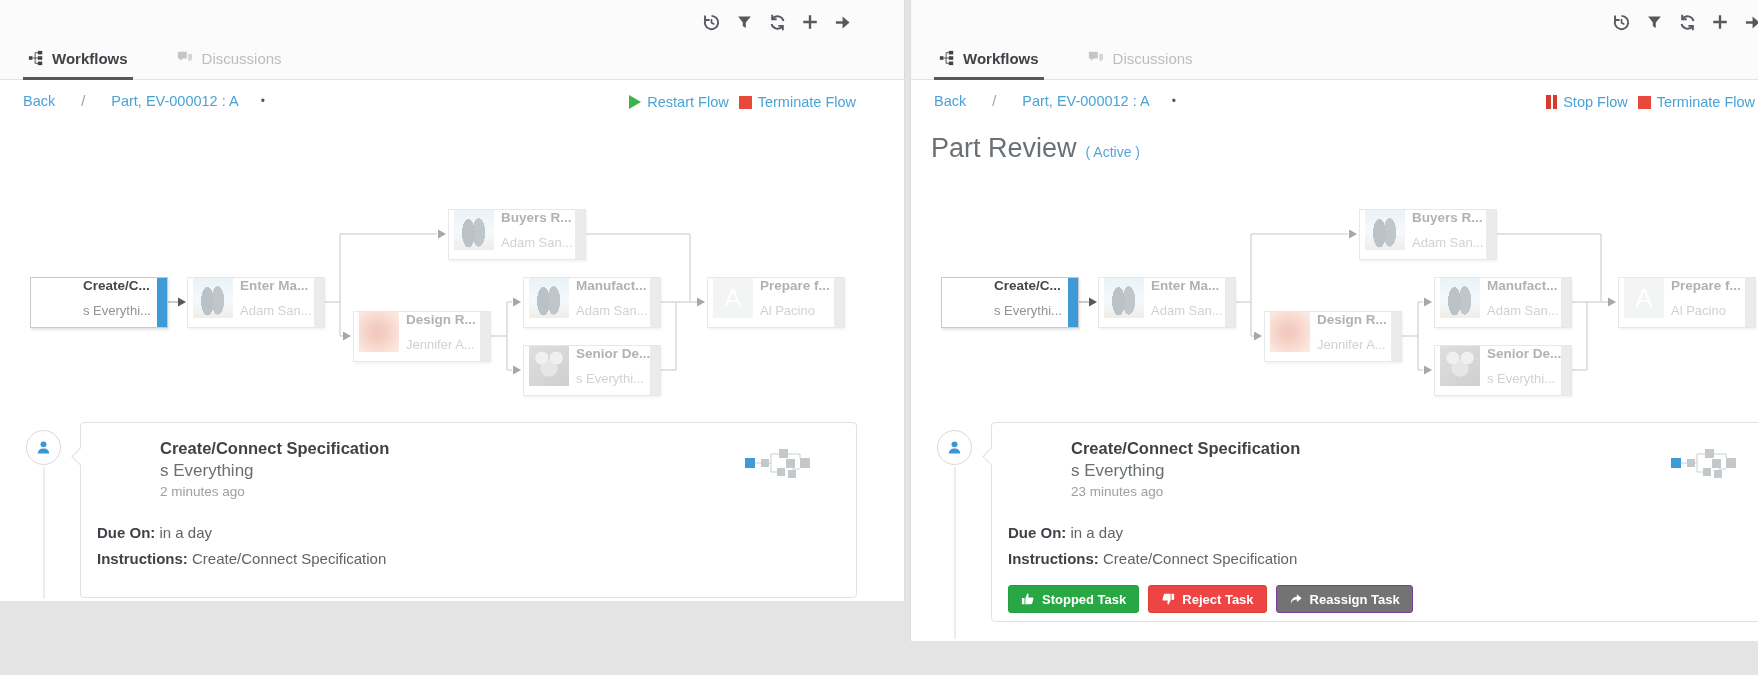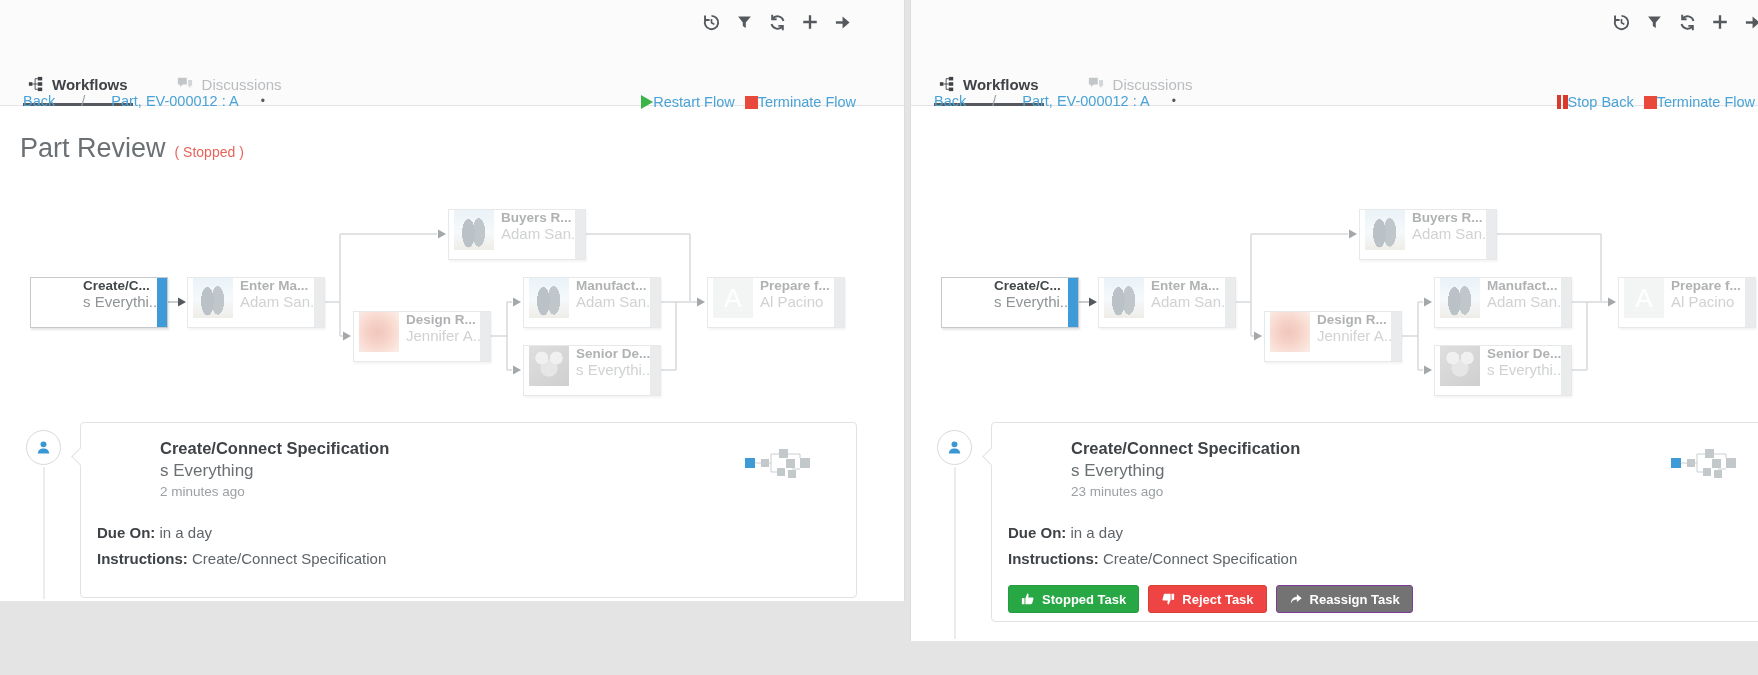--- a/index.html
+++ b/index.html
@@ -3,57 +3,57 @@
 <meta charset="utf-8">
 <style>
   *{box-sizing:border-box;margin:0;padding:0}
   html,body{width:1758px;height:675px}
   body{position:relative;overflow:hidden;background:#e4e4e4;font-family:"Liberation Sans",sans-serif;color:#3f4347}
   .panel{position:absolute;top:0;background:#fff}
   .panel-l{left:0;width:905px;height:601px;border-right:1px solid #dcdcdc}
   .panel-r{left:910px;width:920px;height:641px;border-left:1px solid #dcdcdc}
 
   
-  .phead{position:absolute;top:0;left:0;right:0;height:106px;background:#fbfbfb;border-bottom:1px solid #e4e4e4}
+  .phead{position:absolute;top:0;left:0;right:0;height:80px;background:#fbfbfb;border-bottom:1px solid #e4e4e4}
   .tbar{position:absolute;top:11px;display:flex;gap:11px}
   .panel-l .tbar{right:50px}
   .panel-r .tbar{right:66px}
   .tbtn{width:22px;height:22px;display:flex;align-items:center;justify-content:center;cursor:pointer}
   .tabs{position:absolute;left:23px;bottom:-1px;display:flex;gap:38px}
   .tab{display:inline-flex;align-items:center;gap:8px;height:41px;padding:0 5px;font-size:15px;border-bottom:3px solid transparent;cursor:pointer}
   .tab-active{color:#3f4347;font-weight:bold;border-bottom-color:#55595d}
   .tab-idle{color:#b9bdbf}
 
   
   .crumbs{position:absolute;top:93px;left:23px;font-size:14.5px;display:flex;align-items:center;gap:26px}
   .crumb-link{color:#4aa3d6;cursor:pointer}
   .crumb-sep{color:#9aa0a3}
   .crumb-dot{color:#55595d;font-size:12px;margin-left:-4px}
   .factions{position:absolute;top:94px;display:flex;gap:10px;font-size:14.5px}
   .panel-l .factions{right:48px}
   .panel-r .factions{right:75px}
-  .faction{display:inline-flex;align-items:center;color:#4aa3d6;cursor:pointer;white-space:nowrap}
+  .faction{display:inline-flex;align-items:center;gap:6px;color:#4aa3d6;cursor:pointer;white-space:nowrap}
   .ic-play{width:0;height:0;border-left:12px solid #3bb54a;border-top:7px solid transparent;border-bottom:7px solid transparent}
   .ic-stop{width:13px;height:13px;background:#e8493a}
   .ic-pause{display:inline-flex;gap:2px}
   .ic-pause i{display:block;width:4.5px;height:14px;background:#d93a2b}
 
   
   .ptitle{position:absolute;top:133px;left:20px;font-size:27px;color:#6b7074;font-weight:400}
   .pstatus{font-size:14px;margin-left:9px;font-weight:400}
   .st-stopped{color:#e8635a}
   .st-active{color:#56a7d8}
 
   
   .connectors{position:absolute;left:0;top:0;pointer-events:none}
   .node{position:absolute;width:138px;height:51px;background:#fff;border:1px solid #c6cacc;box-shadow:1px 2px 2px rgba(0,0,0,.10);display:flex;cursor:pointer}
   .node-img{width:40px;height:40px;margin-left:5px;flex:0 0 auto}
   .node-text{margin-left:7px;overflow:hidden}
   .node-title{font-size:13.5px;font-weight:bold;color:#43484b;white-space:nowrap}
-  .node-sub{font-size:15px;color:#8f9496;white-space:nowrap;margin-top:0}
+  .node-sub{font-size:13px;color:#8f9496;white-space:nowrap;margin-top:10px}
   .node-bar{position:absolute;right:0;top:0;bottom:0;width:10px;background:#cdd1d3}
   .node.active .node-bar{background:#3f9bd8}
   .node.faded{opacity:.42}
   .pos-n0{left:30px;top:277px}
   .pos-n1{left:187px;top:277px}
   .pos-n2{left:448px;top:209px}
   .pos-n3{left:353px;top:311px}
   .pos-n4{left:523px;top:277px}
   .pos-n5{left:523px;top:345px}
   .pos-n6{left:707px;top:277px}
@@ -156,23 +156,20 @@
     <span class="faction">
       <i class="ic-play"></i>
       <span>Restart Flow</span>
     </span>
     <span class="faction">
       <i class="ic-stop"></i>
       <span>Terminate Flow</span>
     </span>
   </div>
 
-  <h1 class="ptitle">
-    <span>Part Review</span><span class="pstatus st-stopped">( Stopped )</span>
-  </h1>
 
   <svg class="connectors" width="868" height="410" viewBox="0 0 868 410">
     <path d="M168 302 H178" fill="none" stroke="#b9bdbf" stroke-width="1.5"></path>
     <polygon points="186,302 178,297.5 178,306.5" fill="#55595d"></polygon>
     <g fill="none" stroke="#d7d9da" stroke-width="1.5">
       <path d="M325 302 H340 M340 234 V336 M340 234 H437 M340 336 H343"></path>
       <path d="M586 234 H690 M690 234 V301"></path>
       <path d="M491 336 H507 M507 302 V370 M507 302 H512 M507 370 H512"></path>
       <path d="M661 302 H676 M661 370 H676 M676 302 V370 M676 302 H697"></path>
     </g>
@@ -341,28 +338,31 @@
     <span class="crumb-sep">/</span>
     <span class="crumb-link">Part, EV-000012 : A</span>
     <span class="crumb-dot">•</span>
   </div>
   <div class="factions">
     <span class="faction">
       <i class="ic-pause">
           <i></i>
           <i></i>
         </i>
-      <span>Stop Back</span>
+      <span>Stop Flow</span>
     </span>
     <span class="faction">
       <i class="ic-stop"></i>
       <span>Terminate Flow</span>
     </span>
   </div>
 
+  <h1 class="ptitle">
+    <span>Part Review</span><span class="pstatus st-active">( Active )</span>
+  </h1>
 
   <svg class="connectors" width="868" height="410" viewBox="0 0 868 410">
     <path d="M168 302 H178" fill="none" stroke="#b9bdbf" stroke-width="1.5"></path>
     <polygon points="186,302 178,297.5 178,306.5" fill="#55595d"></polygon>
     <g fill="none" stroke="#d7d9da" stroke-width="1.5">
       <path d="M325 302 H340 M340 234 V336 M340 234 H437 M340 336 H343"></path>
       <path d="M586 234 H690 M690 234 V301"></path>
       <path d="M491 336 H507 M507 302 V370 M507 302 H512 M507 370 H512"></path>
       <path d="M661 302 H676 M661 370 H676 M676 302 V370 M676 302 H697"></path>
     </g>

